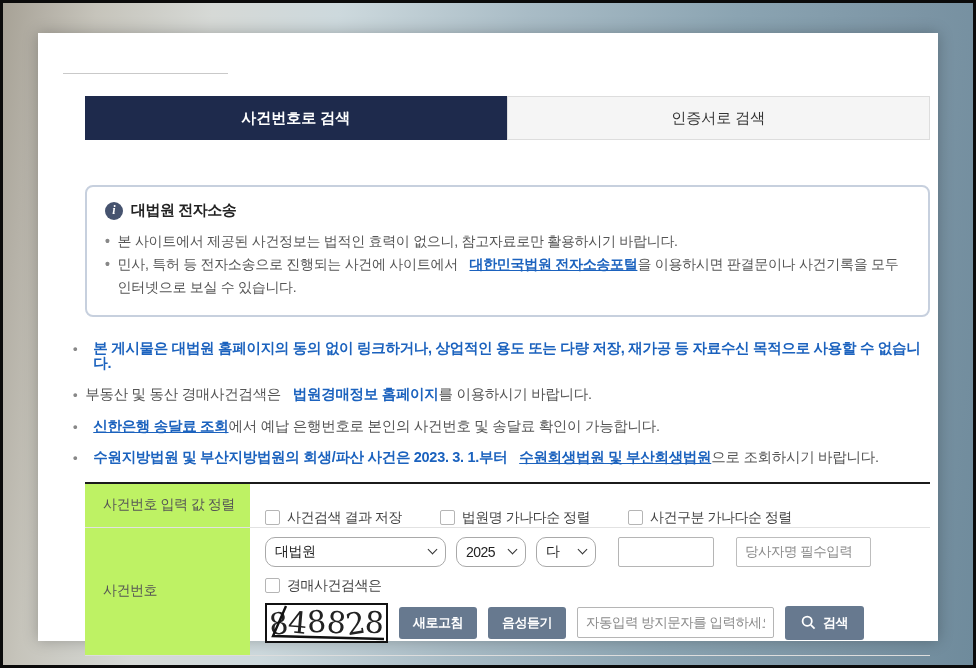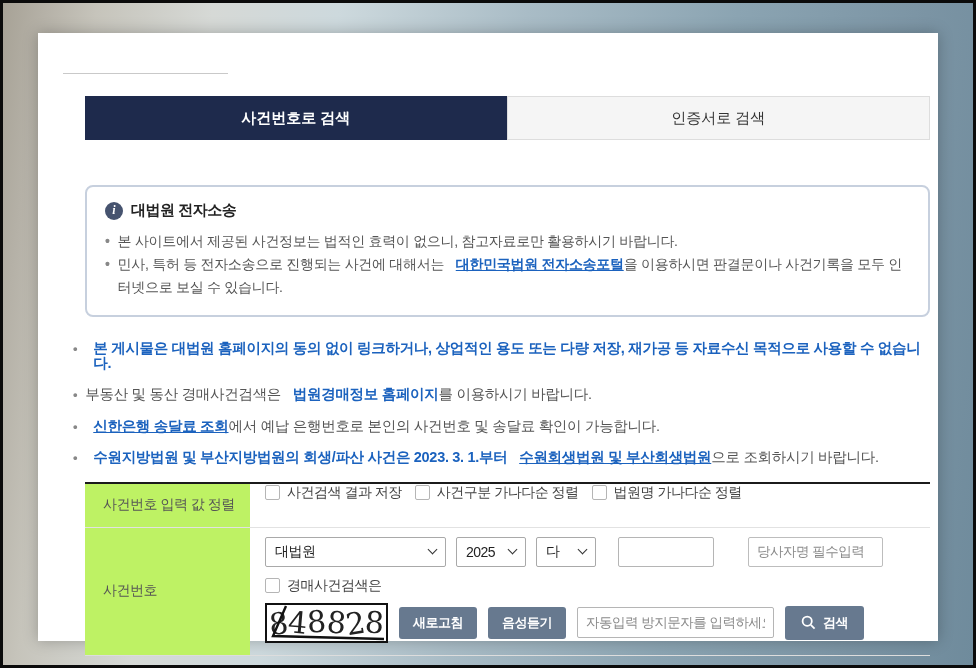--- a/index.html
+++ b/index.html
@@ -38,34 +38,34 @@
   .notices{ margin:24px 0 0 10px; }
   .notice-li{ display:flex; gap:8px; font-size:14.5px; line-height:1.0; letter-spacing:-0.3px; margin-bottom:17px; align-items:baseline;}
   .notice-li .dot{ font-size:13px; }
 
   .dtable{ margin-top:10px; border-top:2px solid #1b1b1b; border-bottom:1px solid #ddd; }
   .trow{ display:flex; border-bottom:1px solid #e2e2e2; }
   .trow:last-child{ border-bottom:none; }
   .tlabel{ width:165px; background:#bef264; color:#555; font-size:14px; letter-spacing:-0.5px;
     display:flex; align-items:center; padding-left:18px; flex-shrink:0; }
   .tcontent{ flex:1; padding:0 0 0 15px; }
-  .row-sort .tcontent{ display:flex; align-items:flex-start; gap:13px; height:43px; }
+  .row-sort .tcontent{ display:flex; align-items:flex-end; gap:38px; height:43px; }
   .cb-group{ display:flex; align-items:center; gap:7px; font-size:14px; color:#444; letter-spacing:-0.5px;}
   .cb{ width:15px; height:15px; border:1px solid #b5b5b5; border-radius:2px; background:#fff; display:inline-block; cursor:pointer; }
 
   .row-case .tcontent{ padding-top:9px; padding-bottom:12px; }
   .sel-line{ display:flex; gap:10px; align-items:center; }
-  .sel{ height:30px; border:1px solid #a9a9a9; border-radius:2px; background:#fff; display:flex; align-items:center;
+  .sel{ height:30px; border:1px solid #a9a9a9; border-radius:10px; background:#fff; display:flex; align-items:center;
     justify-content:space-between; padding:0 9px; font-size:14px; color:#222; cursor:pointer; letter-spacing:-0.5px;}
   .sel-court{ width:181px; } .sel-year{ width:70px; } .sel-type{ width:60px; }
   .chev{ width:7px; height:7px; border-right:1.6px solid #333; border-bottom:1.6px solid #333; transform:rotate(45deg); margin-top:-4px; }
   .txt{ height:30px; border:1px solid #b5b5b5; border-radius:2px; font-size:13.5px; padding:0 8px; color:#333; outline:none; font-family:inherit;}
   .txt::placeholder{ color:#8a8a8a; letter-spacing:-0.5px;}
   .in-caseno{ width:96px; margin-left:12px;}
-  .in-party{ width:135px; margin-left:24px; border-color:#bdbdbd;}
+  .in-party{ width:135px; margin-left:12px; border-color:#bdbdbd;}
   .cb-line{ margin-top:10px; display:flex; align-items:center; gap:7px; font-size:14px; color:#444; letter-spacing:-0.5px;}
   .cap-line{ margin-top:8px; display:flex; align-items:center; gap:11px; }
   .captcha{ width:123px; height:40px; border:2px solid #111; position:relative; display:flex; align-items:center; justify-content:center; background:#fff; overflow:hidden;}
   .captcha svg{ position:absolute; left:0; top:0; }
   .cd{ font-family:"DejaVu Serif","Liberation Serif",serif; font-size:30px; color:#222; display:inline-block; line-height:1;}
   .cd0{ transform:rotate(-6deg) translateY(1px); }
   .cd1{ transform:rotate(5deg); }
   .cd2{ transform:rotate(-4deg) translateY(-1px); }
   .cd3{ transform:rotate(6deg); }
   .cd4{ transform:rotate(-9deg) translateY(1px); }
@@ -93,21 +93,21 @@
         <span class="info-icon">i</span>
         <span class="info-title">대법원 전자소송</span>
       </div>
       <div class="info-li">
         <span class="dot">•</span>
         <span><span class="t-gray">본 사이트에서 제공된 사건정보는 법적인 효력이 없으니, 참고자료로만 활용하시기 바랍니다.</span></span>
       </div>
       <div class="info-li">
         <span class="dot">•</span>
         <span>
-          <span class="t-gray">민사, 특허 등 전자소송으로 진행되는 사건에 대해서는 </span><span class="t-blue t-u">대한민국법원 전자소송포털</span><span class="t-gray">을 이용하시면 판결문이나 사건기록을 모두 인터넷으로 보실 수 있습니다.</span>
+          <span class="t-gray">민사, 특허 등 전자소송으로 진행되는 사건에 사이트에서 </span><span class="t-blue t-u">대한민국법원 전자소송포털</span><span class="t-gray">을 이용하시면 판결문이나 사건기록을 모두 인터넷으로 보실 수 있습니다.</span>
         </span>
       </div>
     </div>
 
     <div class="notices">
       <div class="notice-li">
         <span class="dot">•</span>
         <span class="t-blue">본 게시물은 대법원 홈페이지의 동의 없이 링크하거나, 상업적인 용도 또는 다량 저장, 재가공 등 자료수신 목적으로 사용할 수 없습니다.</span>
       </div>
       <div class="notice-li">
@@ -134,25 +134,25 @@
 
       <div class="trow row-sort">
         <div class="tlabel">사건번호 입력 값 정렬</div>
         <div class="tcontent">
           <label class="cb-group">
             <span class="cb"></span>
             <span>사건검색 결과 저장</span>
           </label>
           <label class="cb-group">
             <span class="cb"></span>
-            <span>사건구분 가나다순 정렬</span>
+            <span>법원명 가나다순 정렬</span>
           </label>
           <label class="cb-group">
             <span class="cb"></span>
-            <span>법원명 가나다순 정렬</span>
+            <span>사건구분 가나다순 정렬</span>
           </label>
         </div>
       </div>
 
       <div class="trow row-case">
         <div class="tlabel">사건번호</div>
         <div class="tcontent">
 
           <div class="sel-line">
             <div class="sel sel-court">

